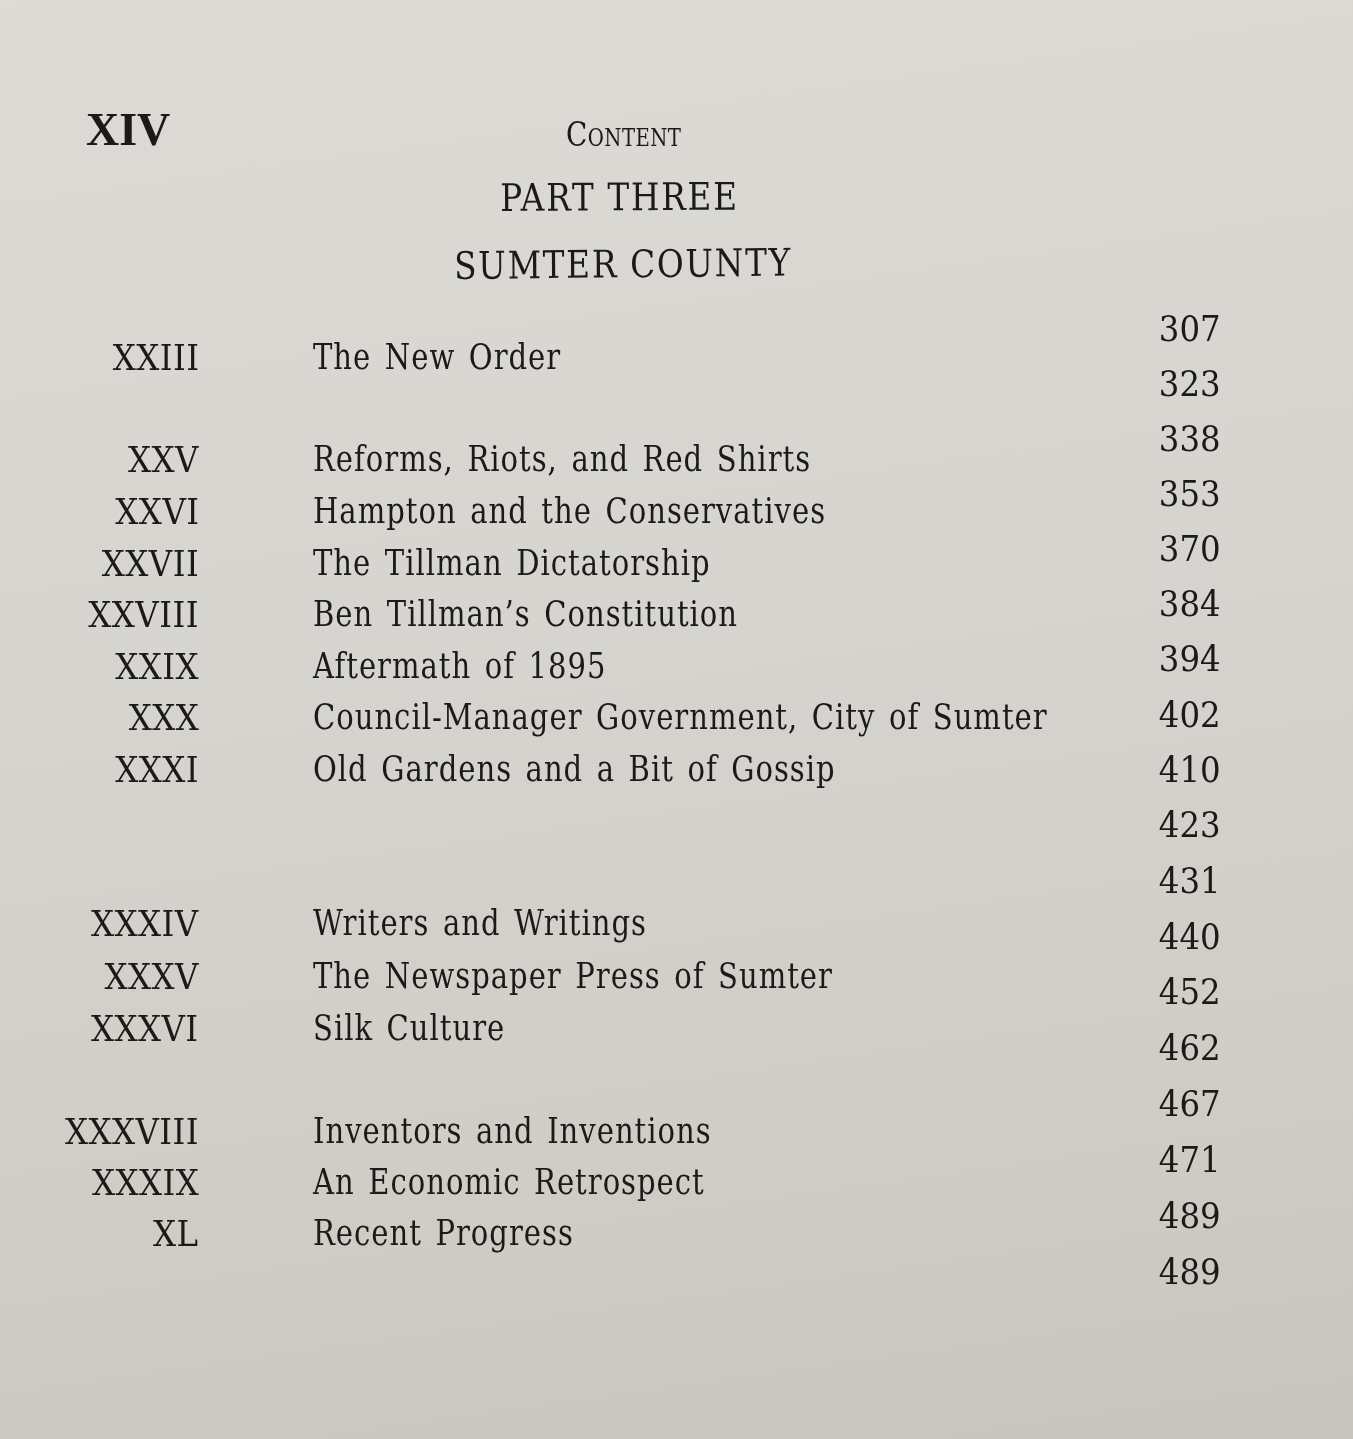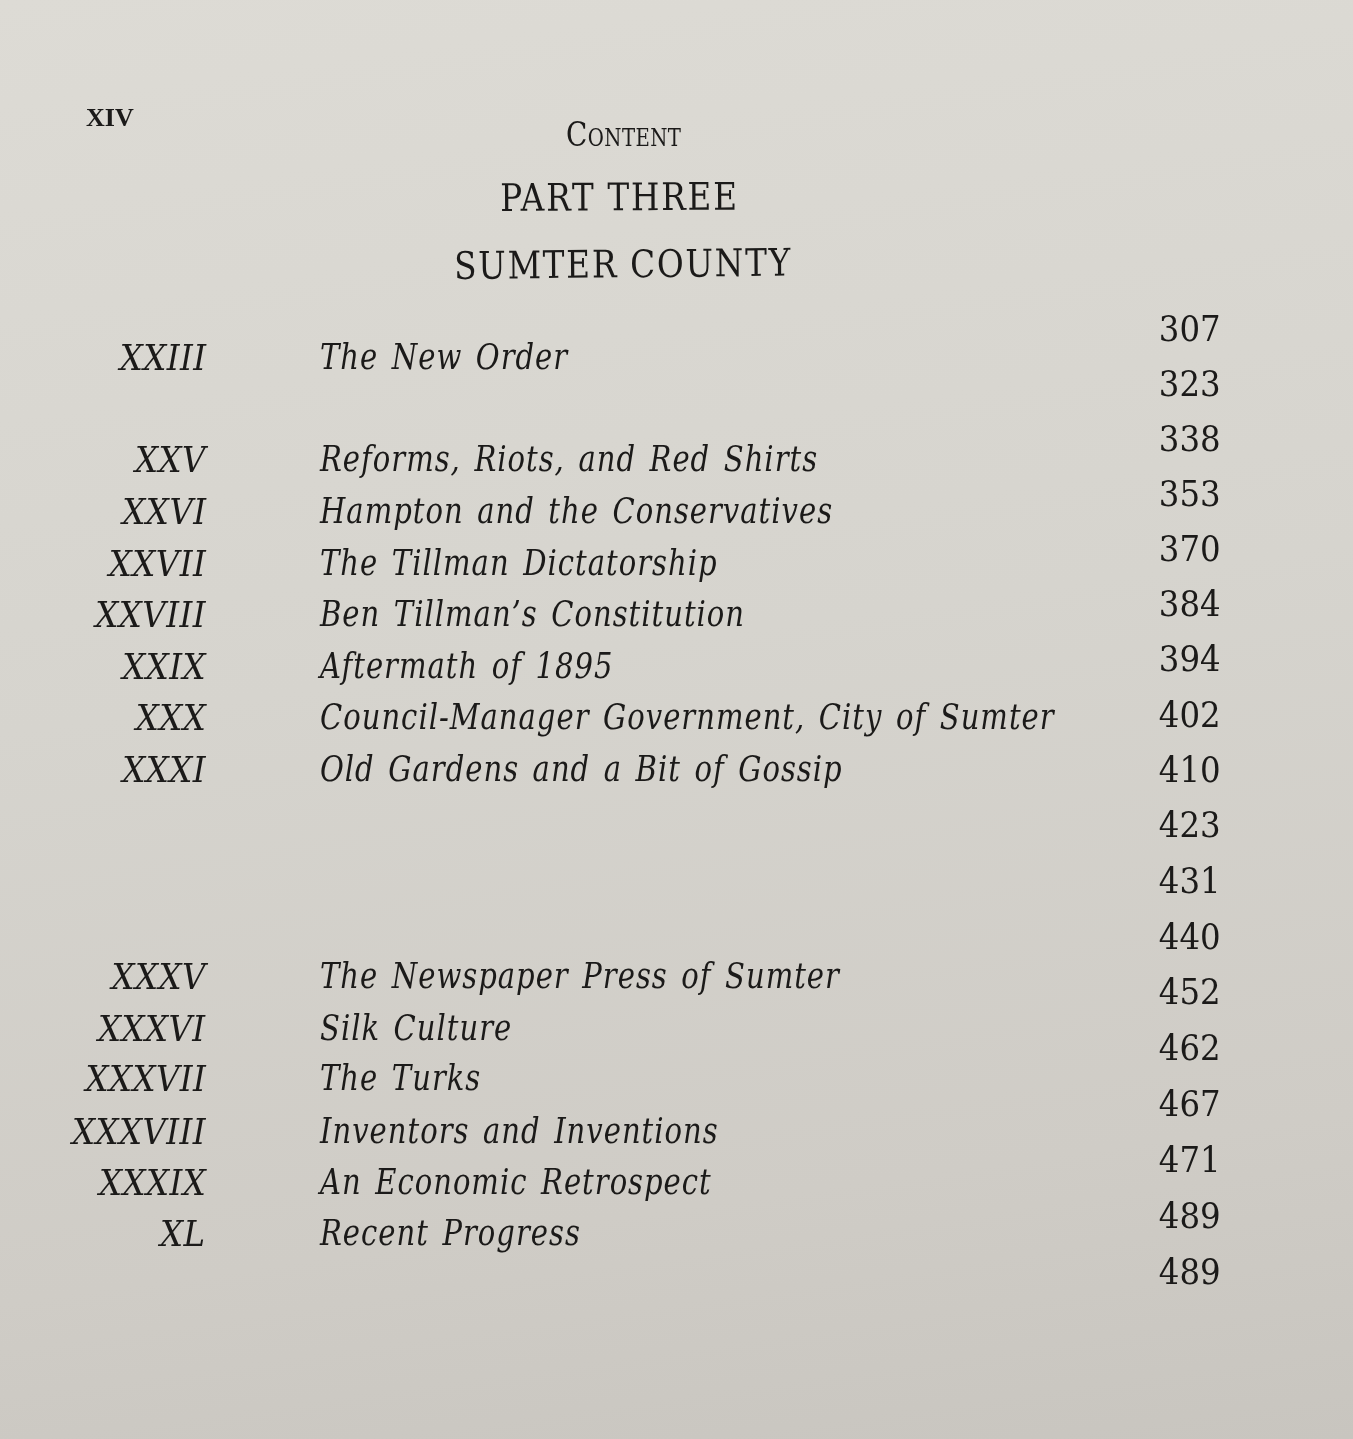--- a/index.html
+++ b/index.html
@@ -16,21 +16,21 @@
       font-family: "DejaVu Serif", "Liberation Serif", serif;
     }
     .page {
       position: absolute;
       inset: 0;
     }
     .folio {
       position: absolute;
       left: 86px;
       top: 103px;
-      font-size: 26px;
+      font-size: 46px;
       font-weight: bold;
       letter-spacing: 0px;
       font-family: "Liberation Serif", "DejaVu Serif", serif;
       transform: scaleX(1.0);
     }
     .running-head {
       position: absolute;
       left: 566px;
       top: 114px;
       font-size: 34px;
@@ -62,24 +62,23 @@
     }
     .toc {
       position: absolute;
       left: 0;
       top: 0;
       width: 100%;
       height: 100%;
     }
     .chapter-row {
       position: absolute;
-      left: 12px;
+      left: 5px;
       width: 1279px;
       height: 50px;
-      font-style: italic;
     }
     .chapter-num {
       position: absolute;
       right: calc(1353px - 268px);
       top: 0;
       font-size: 36px;
       white-space: nowrap;
       font-family: "DejaVu Serif", serif;
       transform: scaleX(0.9);
       transform-origin: right top;
@@ -144,31 +143,31 @@
       <span class="chapter-title">Aftermath of 1895</span>
     </div>
     <div class="chapter-row" style="top:749px">
       <span class="chapter-num">XXXI</span>
       <span class="chapter-title">Old Gardens and a Bit of Gossip</span>
     </div>
     <div class="chapter-row" style="top:697px">
       <span class="chapter-num">XXX</span>
       <span class="chapter-title">Council-Manager Government, City of Sumter</span>
     </div>
+    <div class="chapter-row" style="top:903px">
+      <span class="chapter-num">XXXIV</span>
+      <span class="chapter-title">Writers and Writings</span>
+    </div>
     <div class="chapter-row" style="top:956px">
       <span class="chapter-num">XXXV</span>
       <span class="chapter-title">The Newspaper Press of Sumter</span>
     </div>
     <div class="chapter-row" style="top:1008px">
       <span class="chapter-num">XXXVI</span>
       <span class="chapter-title">Silk Culture</span>
-    </div>
-    <div class="chapter-row" style="top:1058px">
-      <span class="chapter-num">XXXVII</span>
-      <span class="chapter-title">The Turks</span>
     </div>
     <div class="chapter-row" style="top:1111px">
       <span class="chapter-num">XXXVIII</span>
       <span class="chapter-title">Inventors and Inventions</span>
     </div>
     <div class="chapter-row" style="top:1162px">
       <span class="chapter-num">XXXIX</span>
       <span class="chapter-title">An Economic Retrospect</span>
     </div>
     <div class="chapter-row" style="top:1213px">

